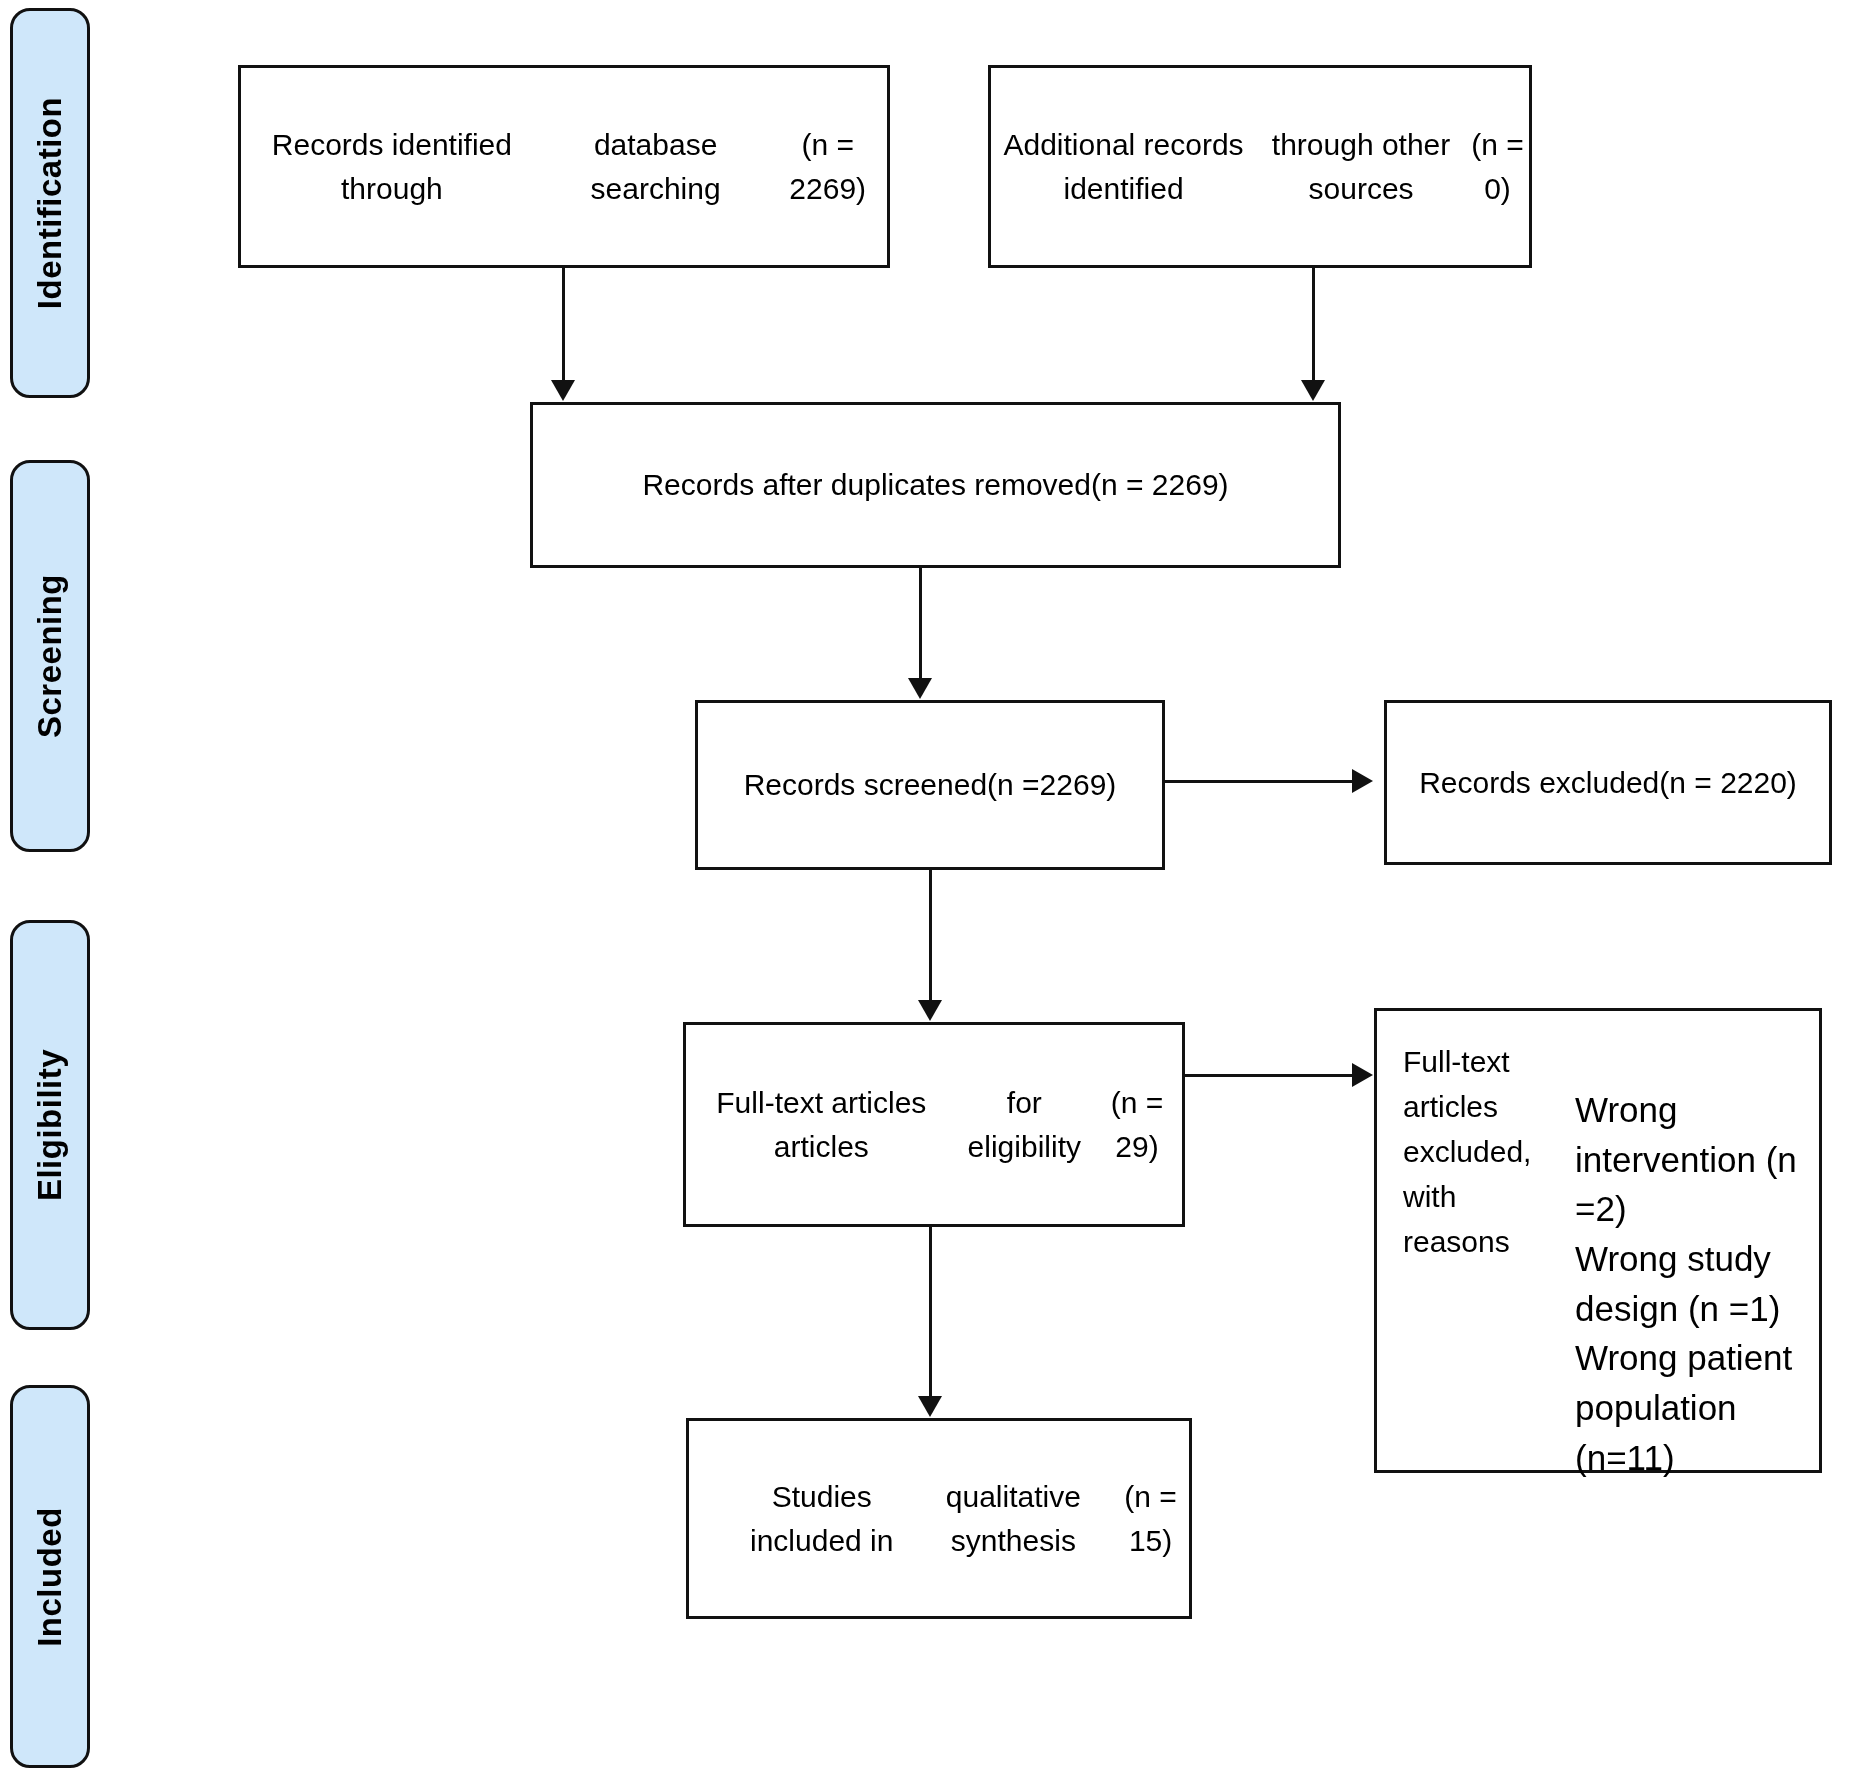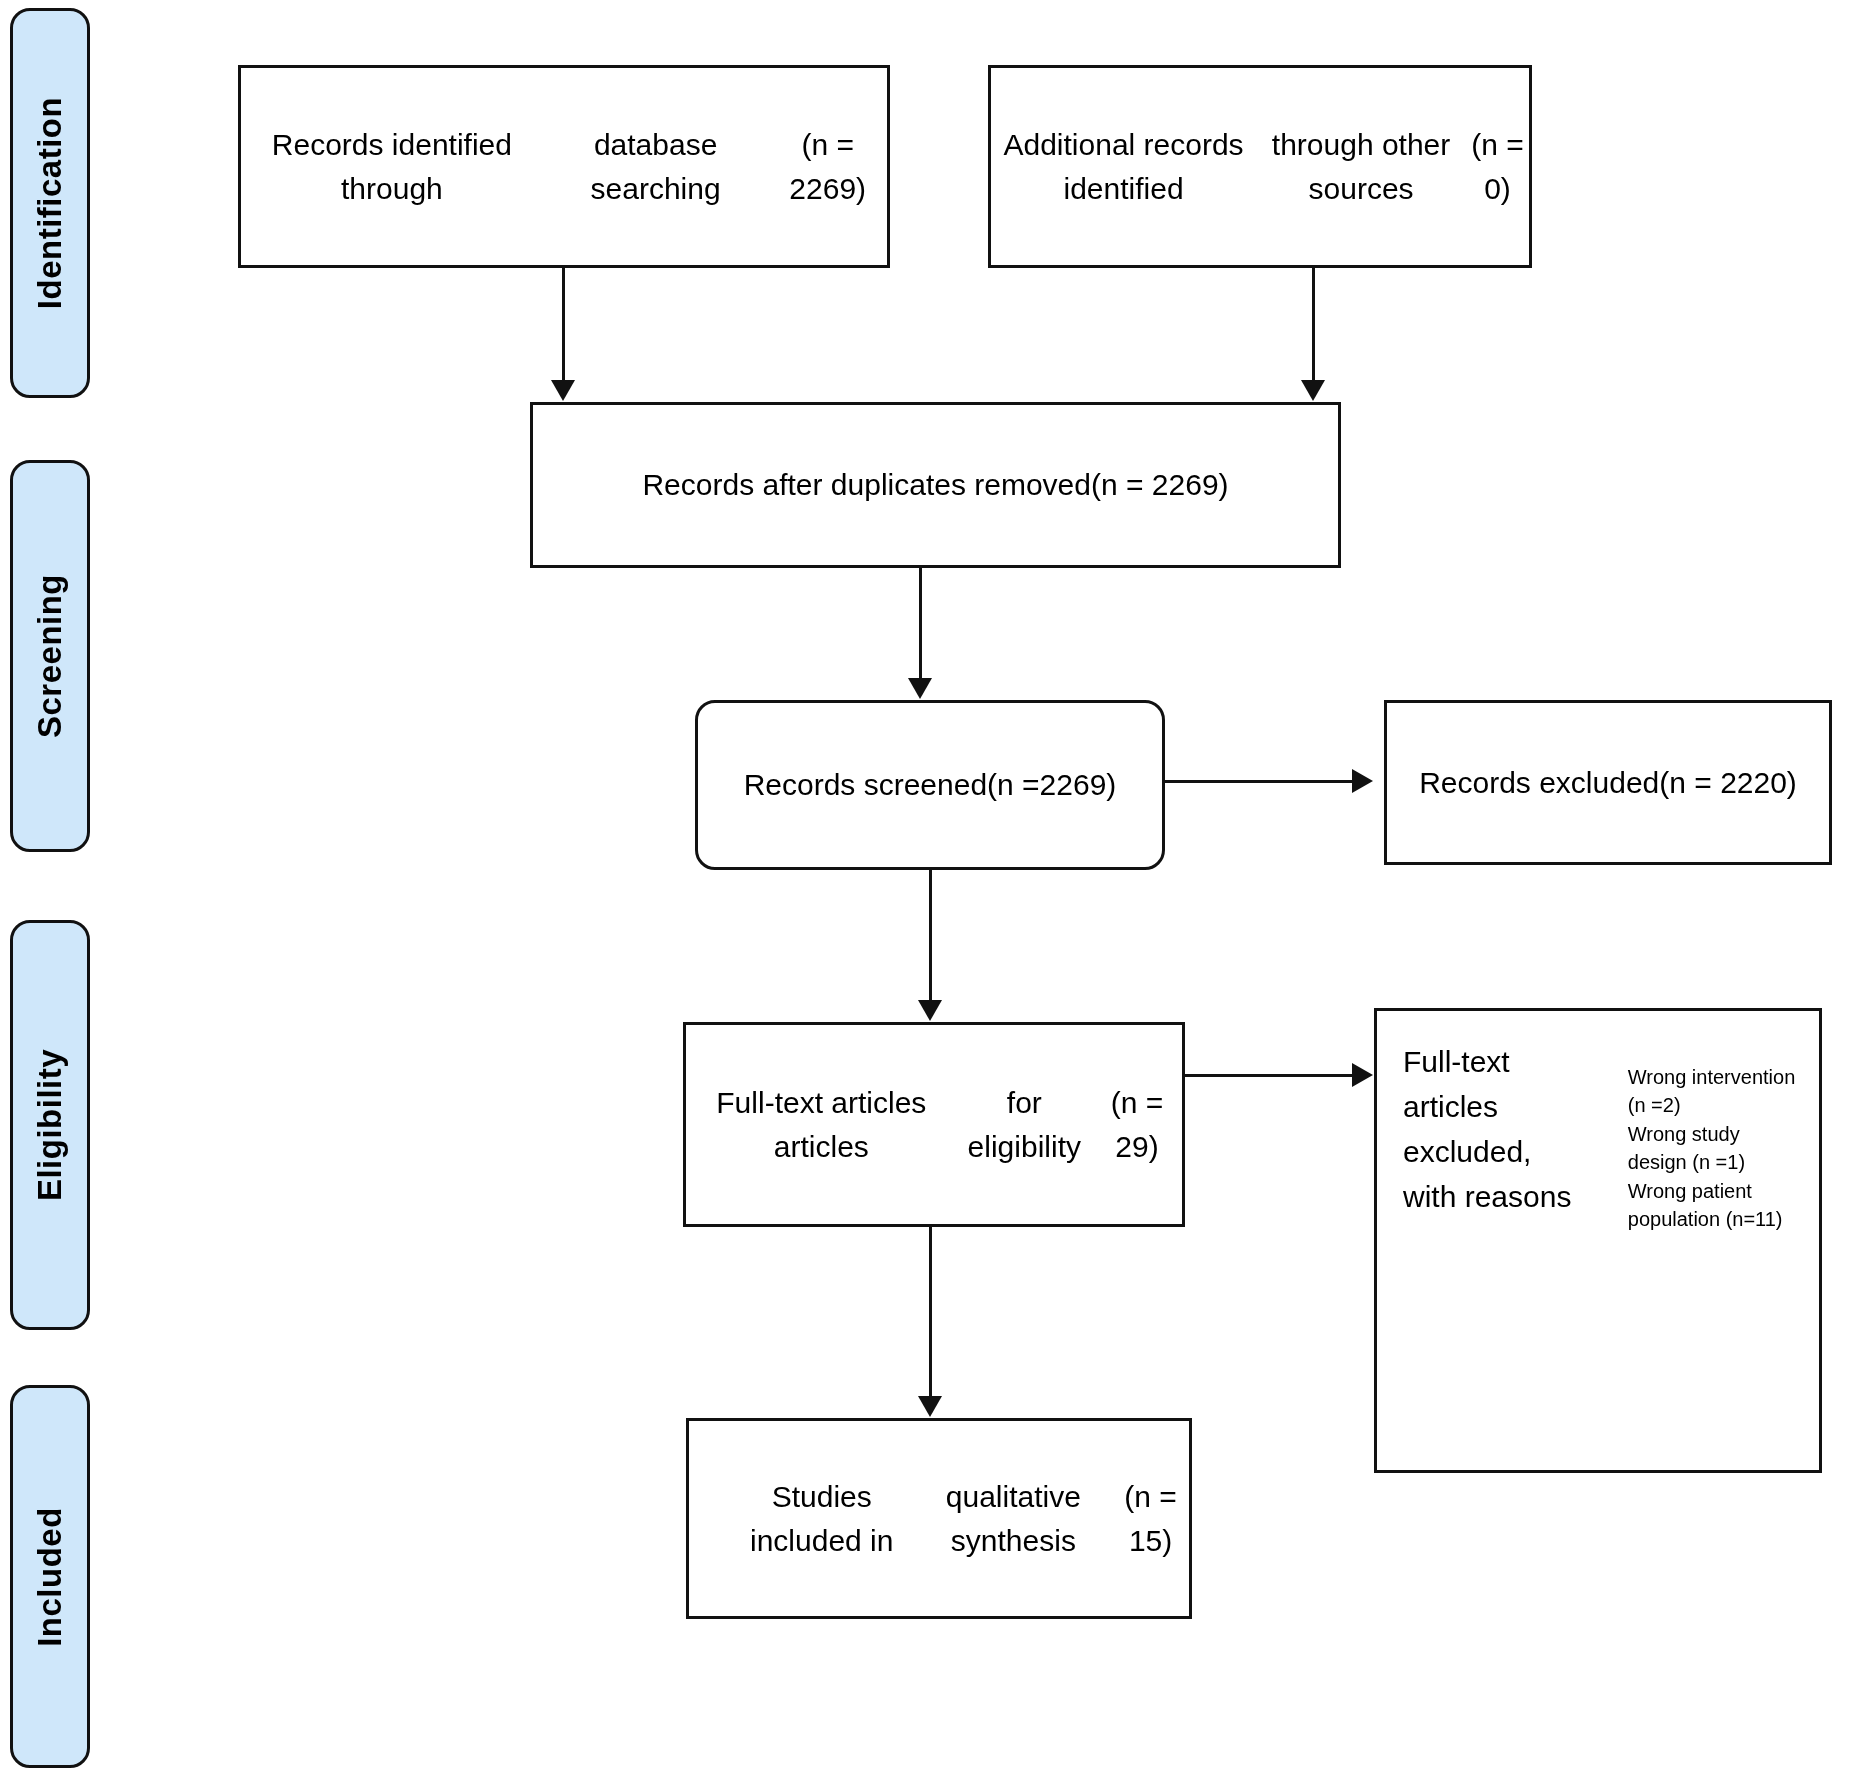--- a/index.html
+++ b/index.html
@@ -53,22 +53,22 @@
   }
   .box-left {
     align-items: flex-start;
     justify-content: flex-start;
     text-align: left;
     padding: 28px 20px 20px 26px;
     gap: 16px;
   }
   .box-heading div { line-height: 1.5; }
   .box-reasons {
-    margin-top: 24px;
-    font-size: 20px;
+    margin-top: 46px;
+    font-size: 35px;
     line-height: 1.42;
   }
 
   
   .arrow-v {
     position: absolute;
     width: 3px;
     background: #111111;
   }
   .arrow-v::after {
@@ -125,21 +125,21 @@
     <div>Additional records identified</div>
     <div>through other sources</div>
     <div>(n = 0)</div>
   </div>
 
   <div class="box" style="left:530px; top:402px; width:811px; height:166px;">
     <div>Records after duplicates removed</div>
     <div>(n = 2269)</div>
   </div>
 
-  <div class="box" style="left:695px; top:700px; width:470px; height:170px;border-radius:20px;">
+  <div class="box" style="left:695px; top:700px; width:470px; height:170px;">
     <div>Records screened</div>
     <div>(n =2269)</div>
   </div>
 
   <div class="box" style="left:1384px; top:700px; width:448px; height:165px;">
     <div>Records excluded</div>
     <div>(n = 2220)</div>
   </div>
 
   <div class="box" style="left:683px; top:1022px; width:502px; height:205px;">

